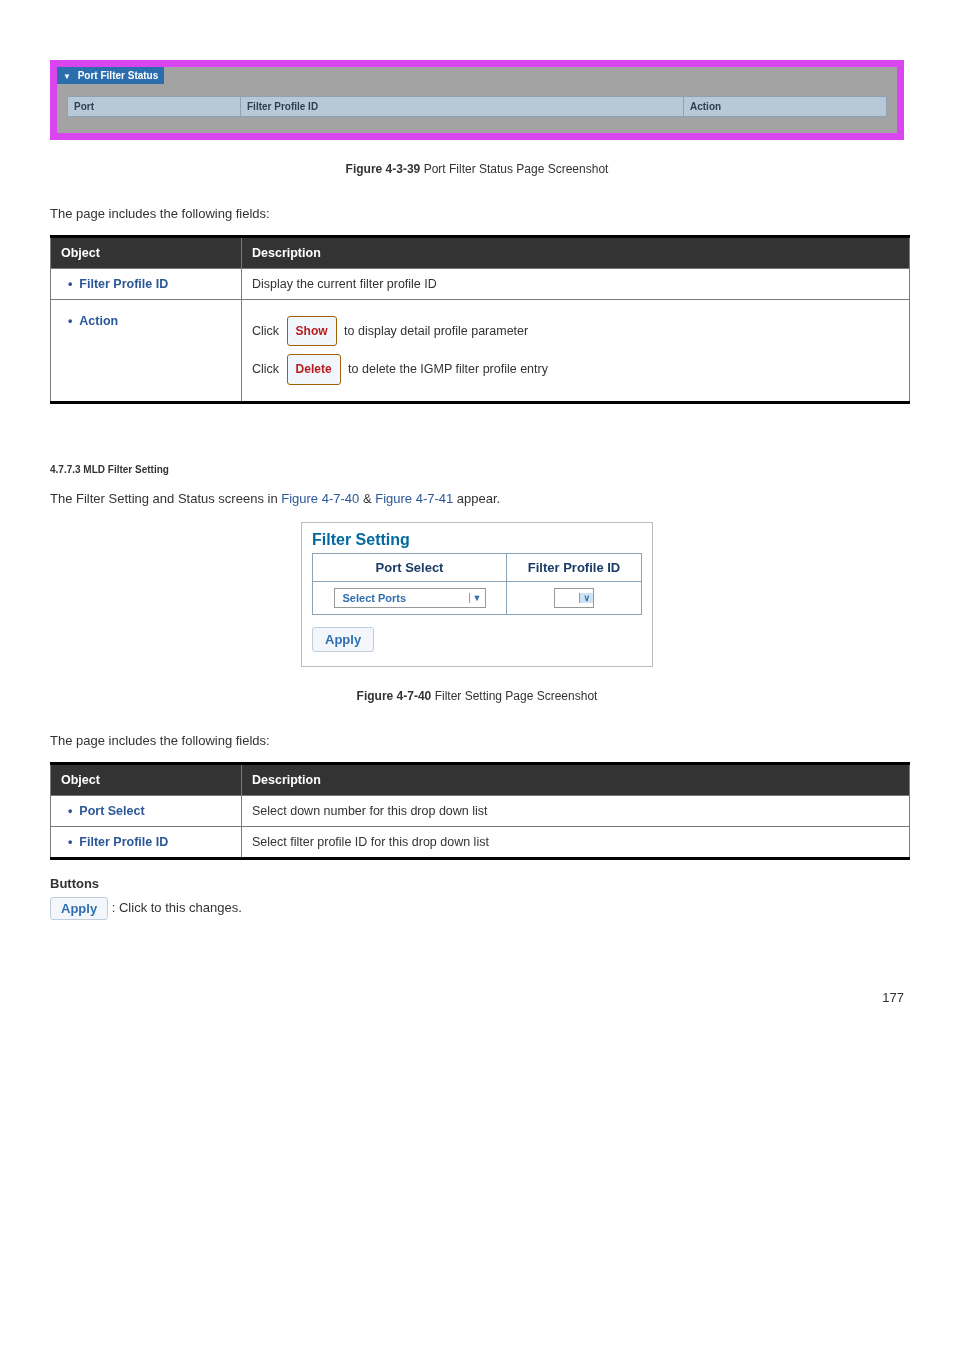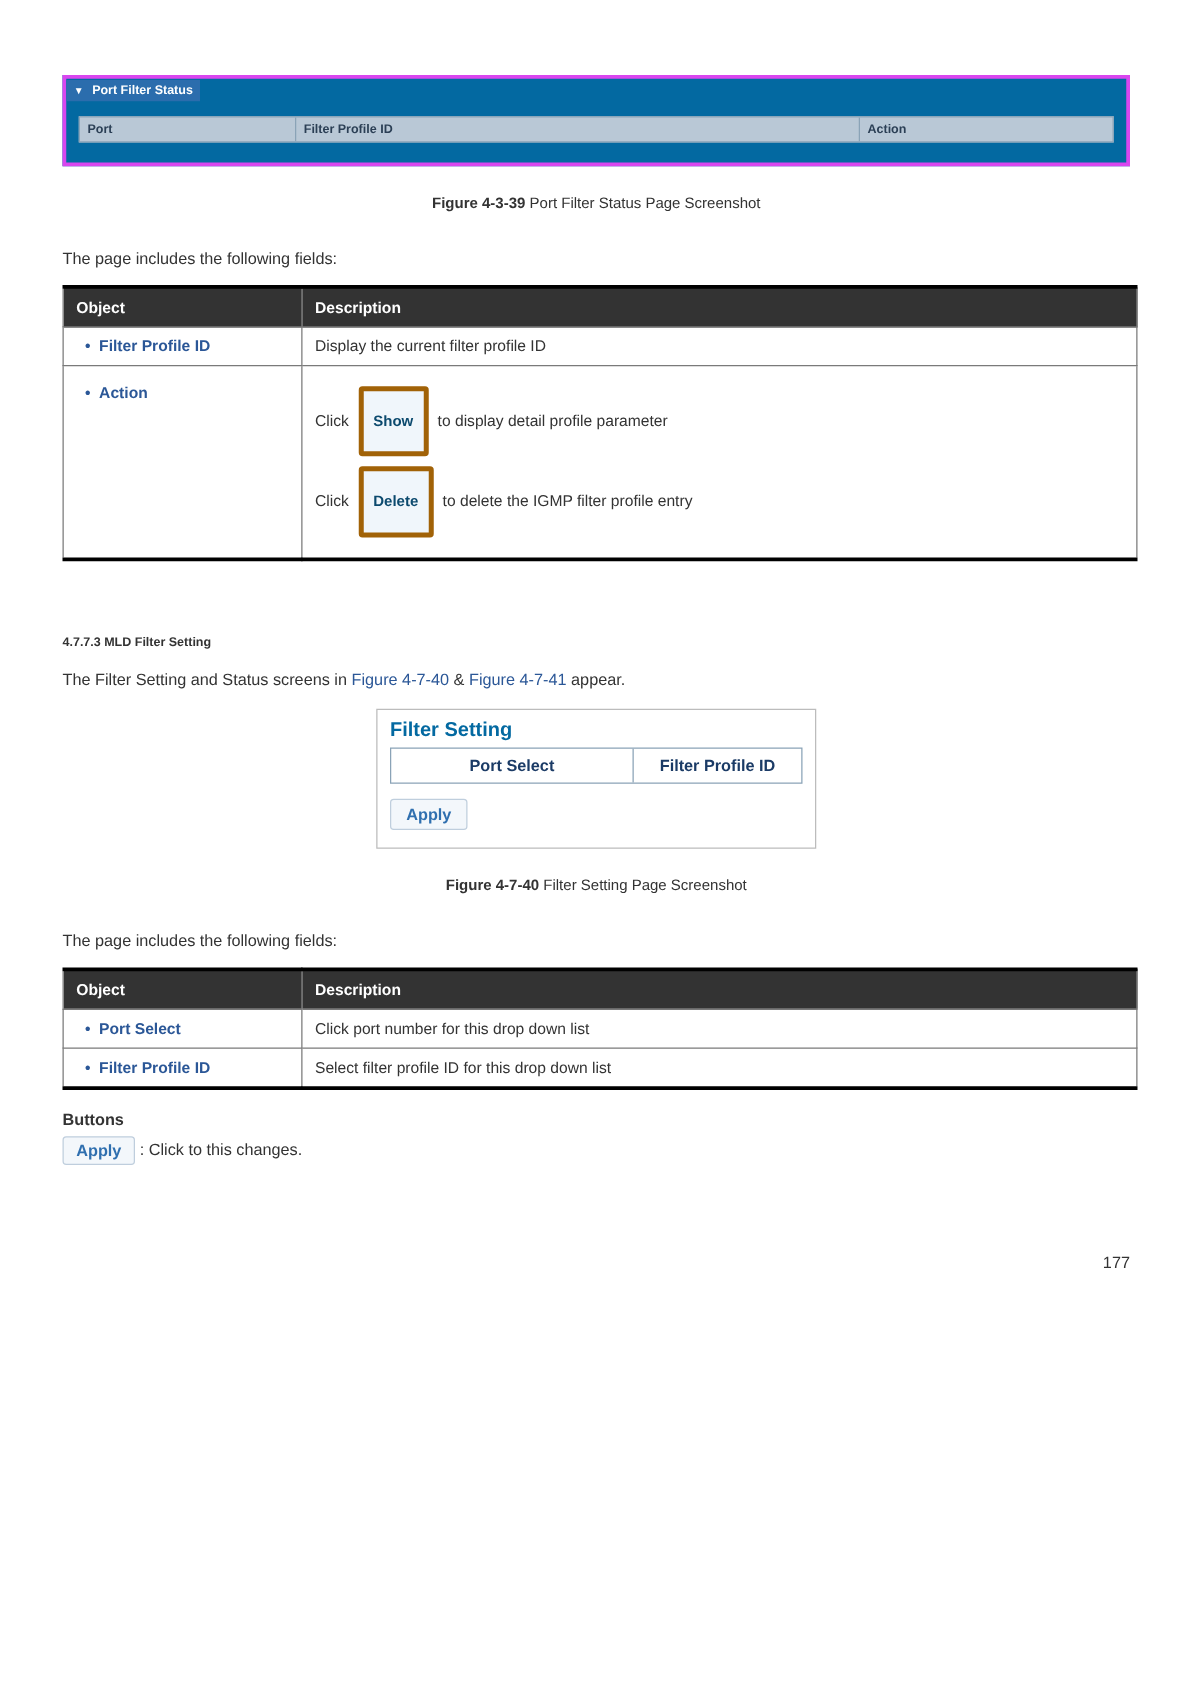--- a/index.html
+++ b/index.html
@@ -4,22 +4,22 @@
   <style>
     body {
       font-family: Arial, sans-serif;
       font-size: 13px;
       color: #333;
       margin: 0;
       padding: 60px 50px;
       width: 854px;
     }
     .panel {
-      border: 3px solid #d946ef;
-      background: #0369a1;
+      border: 7px solid #d946ef;
+      background: #a3a3a3;
       padding: 0 0 16px 0;
     }
     .panel-header {
       background: #2b6dad;
       color: #fff;
       font-size: 10px;
       font-weight: bold;
       padding: 3px 6px;
       display: inline-block;
     }
@@ -79,25 +79,25 @@
     .obj-bullet {
       color: #2b5797;
       font-weight: bold;
     }
     .obj-item {
       color: #2b5797;
       font-weight: bold;
     }
     .btn-ui {
       display: inline-block;
-      border: 4px solid #a16207;
+      border: 1px solid #a16207;
       border-radius: 3px;
-      padding: 11px 8px;
+      padding: 1px 8px;
       margin: 0 4px;
-      color: #0c4a6e;
+      color: #b91c1c;
       font-weight: bold;
       background: #f0f6fb;
       font-family: Verdana, sans-serif;
       font-size: 12px;
       vertical-align: middle;
     }
     .action-cell { line-height: 2.2; }
     .action-line { margin: 8px 0; }
     .section-heading {
       font-weight: bold;
@@ -247,40 +247,53 @@
 <div class="body-text">
   <span>The Filter Setting and Status screens in </span><span class="link">Figure 4-7-40</span><span> &amp; </span><span class="link">Figure 4-7-41</span><span> appear.</span>
 </div>
 
 <div class="filter-widget">
   <div class="filter-title">Filter Setting</div>
   <div class="filter-row">
     <div class="filter-th filter-col1">Port Select</div>
     <div class="filter-th filter-col2">Filter Profile ID</div>
   </div>
+  <div class="filter-row" style="border-top:none;">
+    <div class="filter-td filter-col1">
+      <span class="dropdown" style="width:150px; justify-content: space-between;">
+        <span class="dd-text">Select Ports</span>
+        <span class="dd-arrow">▼</span>
+      </span>
+    </div>
+    <div class="filter-td filter-col2">
+      <span class="dropdown dd-small">
+        <span class="dd-arrow" style="border-left:1px solid #999; background:#cfe3f5;">∨</span>
+      </span>
+    </div>
+  </div>
   <span class="apply-btn">Apply</span>
 </div>
 
 <div class="caption">
   <b>Figure 4-7-40</b><span> Filter Setting Page Screenshot</span>
 </div>
 
 <div class="body-text">The page includes the following fields:</div>
 
 <table class="obj-table">
   <tbody>
       <tr>
     <th>Object</th>
     <th>Description</th>
   </tr>
   <tr>
     <td>
       &nbsp;&nbsp;<span class="obj-bullet">•</span>&nbsp;&nbsp;<span class="obj-item">Port Select</span>
     </td>
-    <td>Click port number for this drop down list</td>
+    <td>Select down number for this drop down list</td>
   </tr>
   <tr>
     <td>
       &nbsp;&nbsp;<span class="obj-bullet">•</span>&nbsp;&nbsp;<span class="obj-item">Filter Profile ID</span>
     </td>
     <td>Select filter profile ID for this drop down list</td>
   </tr>
 </tbody>
   </table>
 

